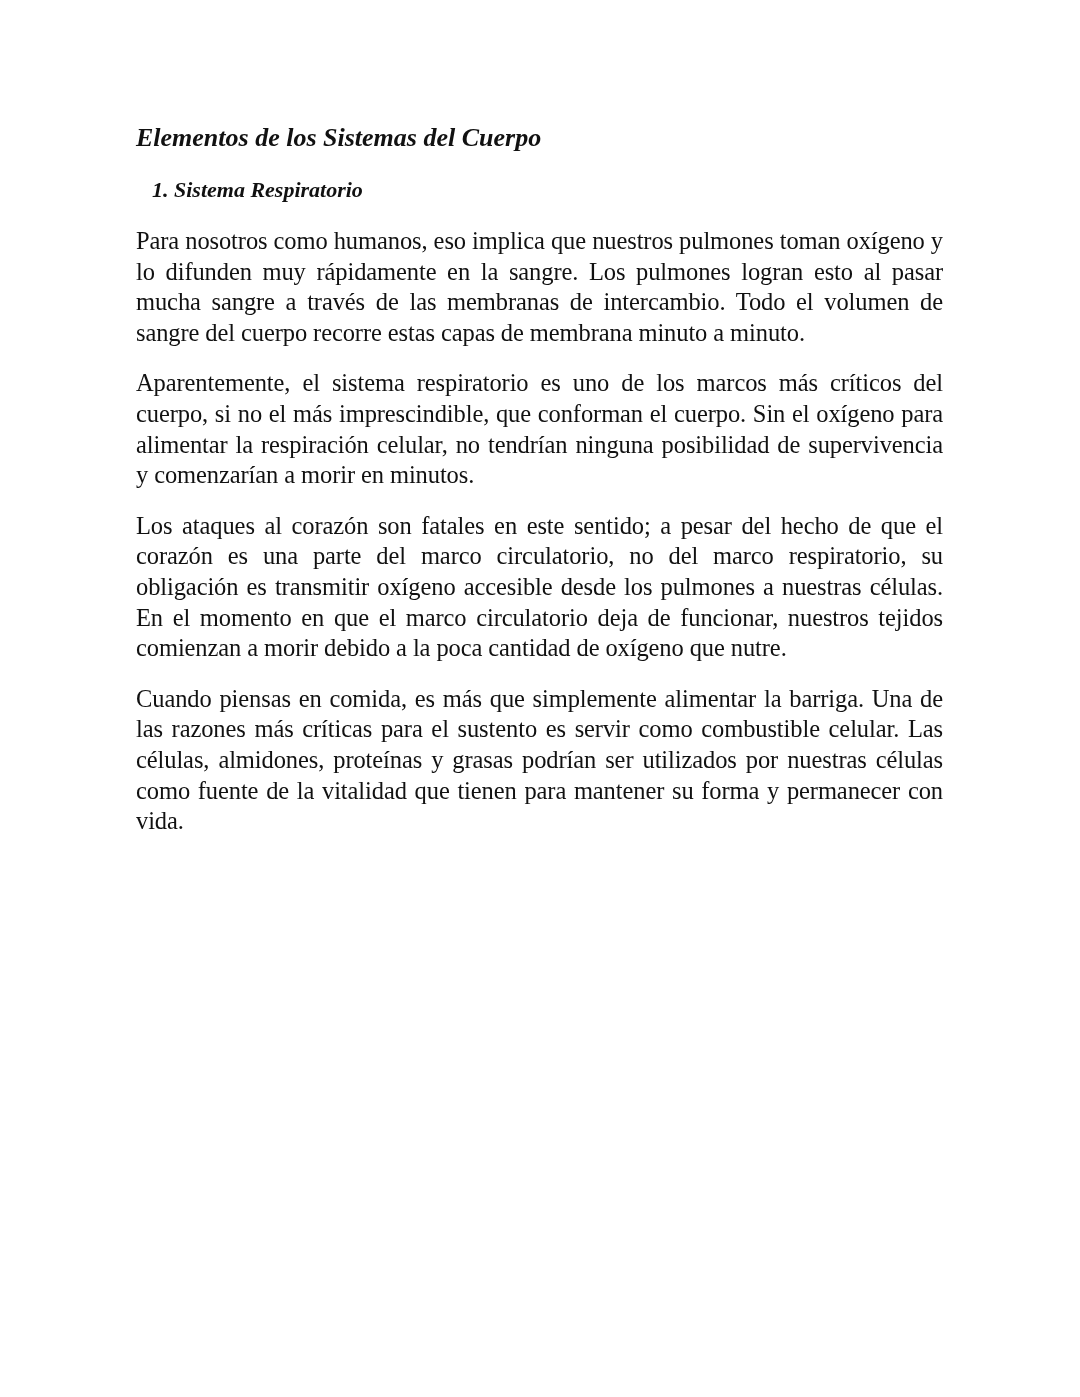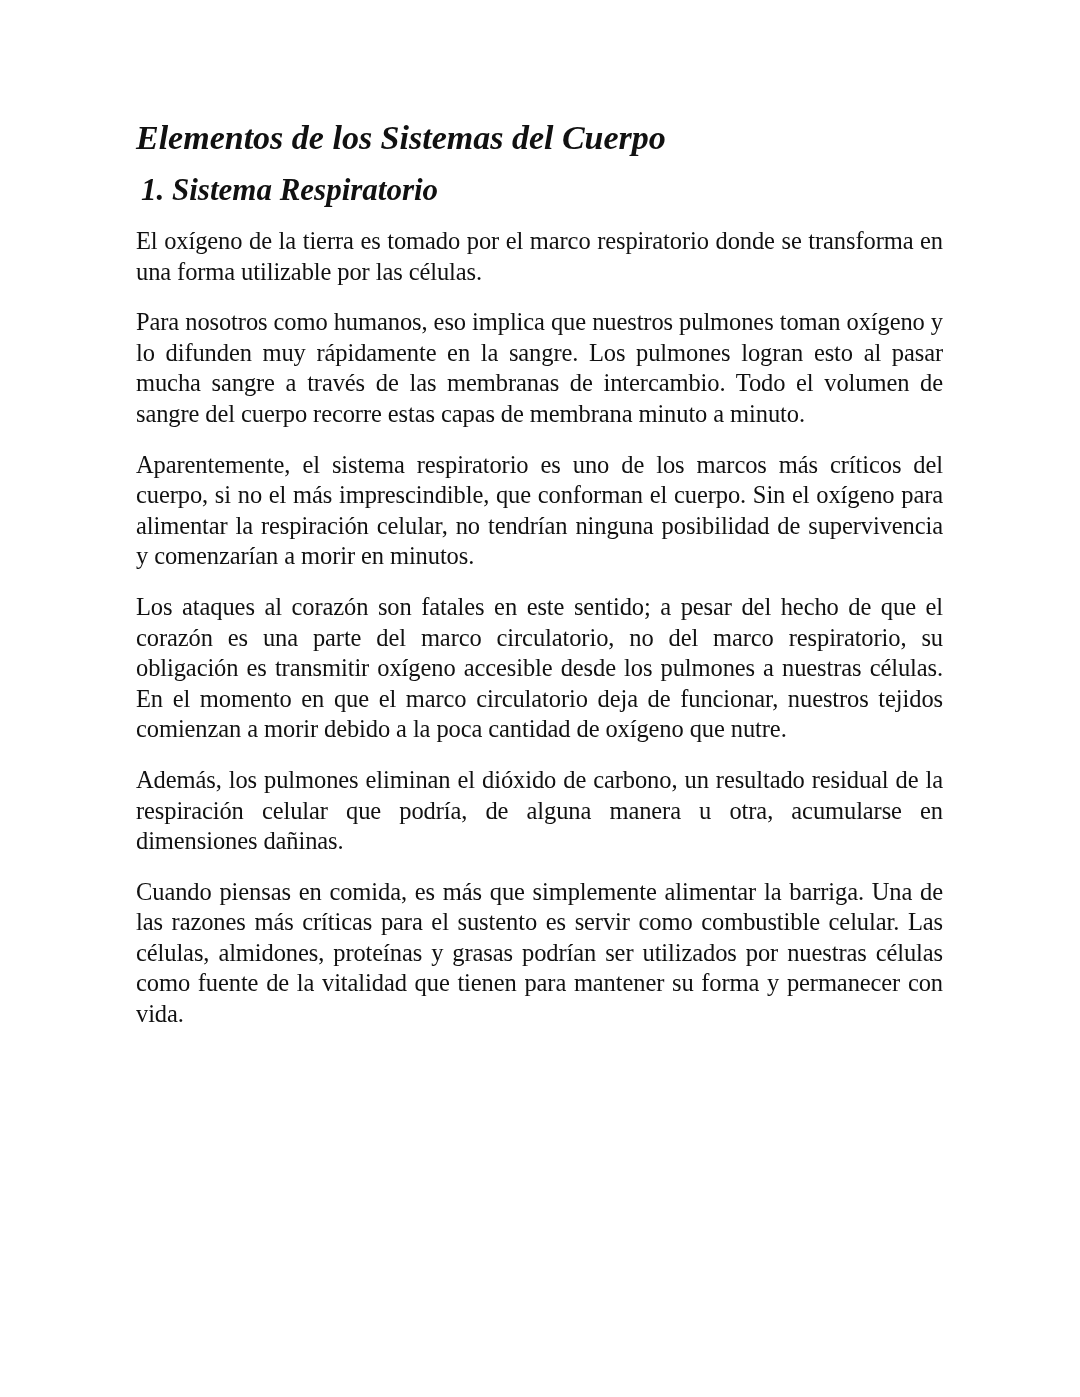--- a/index.html
+++ b/index.html
@@ -17,50 +17,48 @@
     }
     .page {
       position: absolute;
       left: 136px;
       top: 122px;
       width: 807px;
     }
     .title {
       font-style: italic;
       font-weight: bold;
-      font-size: 34px;
+      font-size: 26px;
       line-height: 32px;
       margin: 0 0 20px 0;
     }
     .heading {
       font-style: italic;
       font-weight: bold;
-      font-size: 31px;
+      font-size: 22px;
       line-height: 32px;
-      margin: 0 0 20px 5px;
+      margin: 0 0 20px 16px;
     }
     .para {
       font-size: 24.5px;
       line-height: 30.6px;
       text-align: justify;
       margin: 0 0 20px 0;
       letter-spacing: -0.1px;
     }
   </style>
 </head>
 <body>
 
 <div class="page">
   <div class="title">Elementos de los Sistemas del Cuerpo</div>
 
   <div>
     <div class="heading">1. Sistema Respiratorio</div>
-    <p class="para">El oxígeno de la tierra es tomado por el marco respiratorio donde se transforma en una forma utilizable por las células.</p>
     <p class="para">Para nosotros como humanos, eso implica que nuestros pulmones toman oxígeno y lo difunden muy rápidamente en la sangre. Los pulmones logran esto al pasar mucha sangre a través de las membranas de intercambio. Todo el volumen de sangre del cuerpo recorre estas capas de membrana minuto a minuto.</p>
     <p class="para">Aparentemente, el sistema respiratorio es uno de los marcos más críticos del cuerpo, si no el más imprescindible, que conforman el cuerpo. Sin el oxígeno para alimentar la respiración celular, no tendrían ninguna posibilidad de supervivencia y comenzarían a morir en minutos.</p>
     <p class="para">Los ataques al corazón son fatales en este sentido; a pesar del hecho de que el corazón es una parte del marco circulatorio, no del marco respiratorio, su obligación es transmitir oxígeno accesible desde los pulmones a nuestras células. En el momento en que el marco circulatorio deja de funcionar, nuestros tejidos comienzan a morir debido a la poca cantidad de oxígeno que nutre.</p>
-    <p class="para">Además, los pulmones eliminan el dióxido de carbono, un resultado residual de la respiración celular que podría, de alguna manera u otra, acumularse en dimensiones dañinas.</p>
   </div>
 
   <div>
     <p class="para">Cuando piensas en comida, es más que simplemente alimentar la barriga. Una de las razones más críticas para el sustento es servir como combustible celular. Las células, almidones, proteínas y grasas podrían ser utilizados por nuestras células como fuente de la vitalidad que tienen para mantener su forma y permanecer con vida.</p>
   </div>
 </div>
 
 </body></html>

